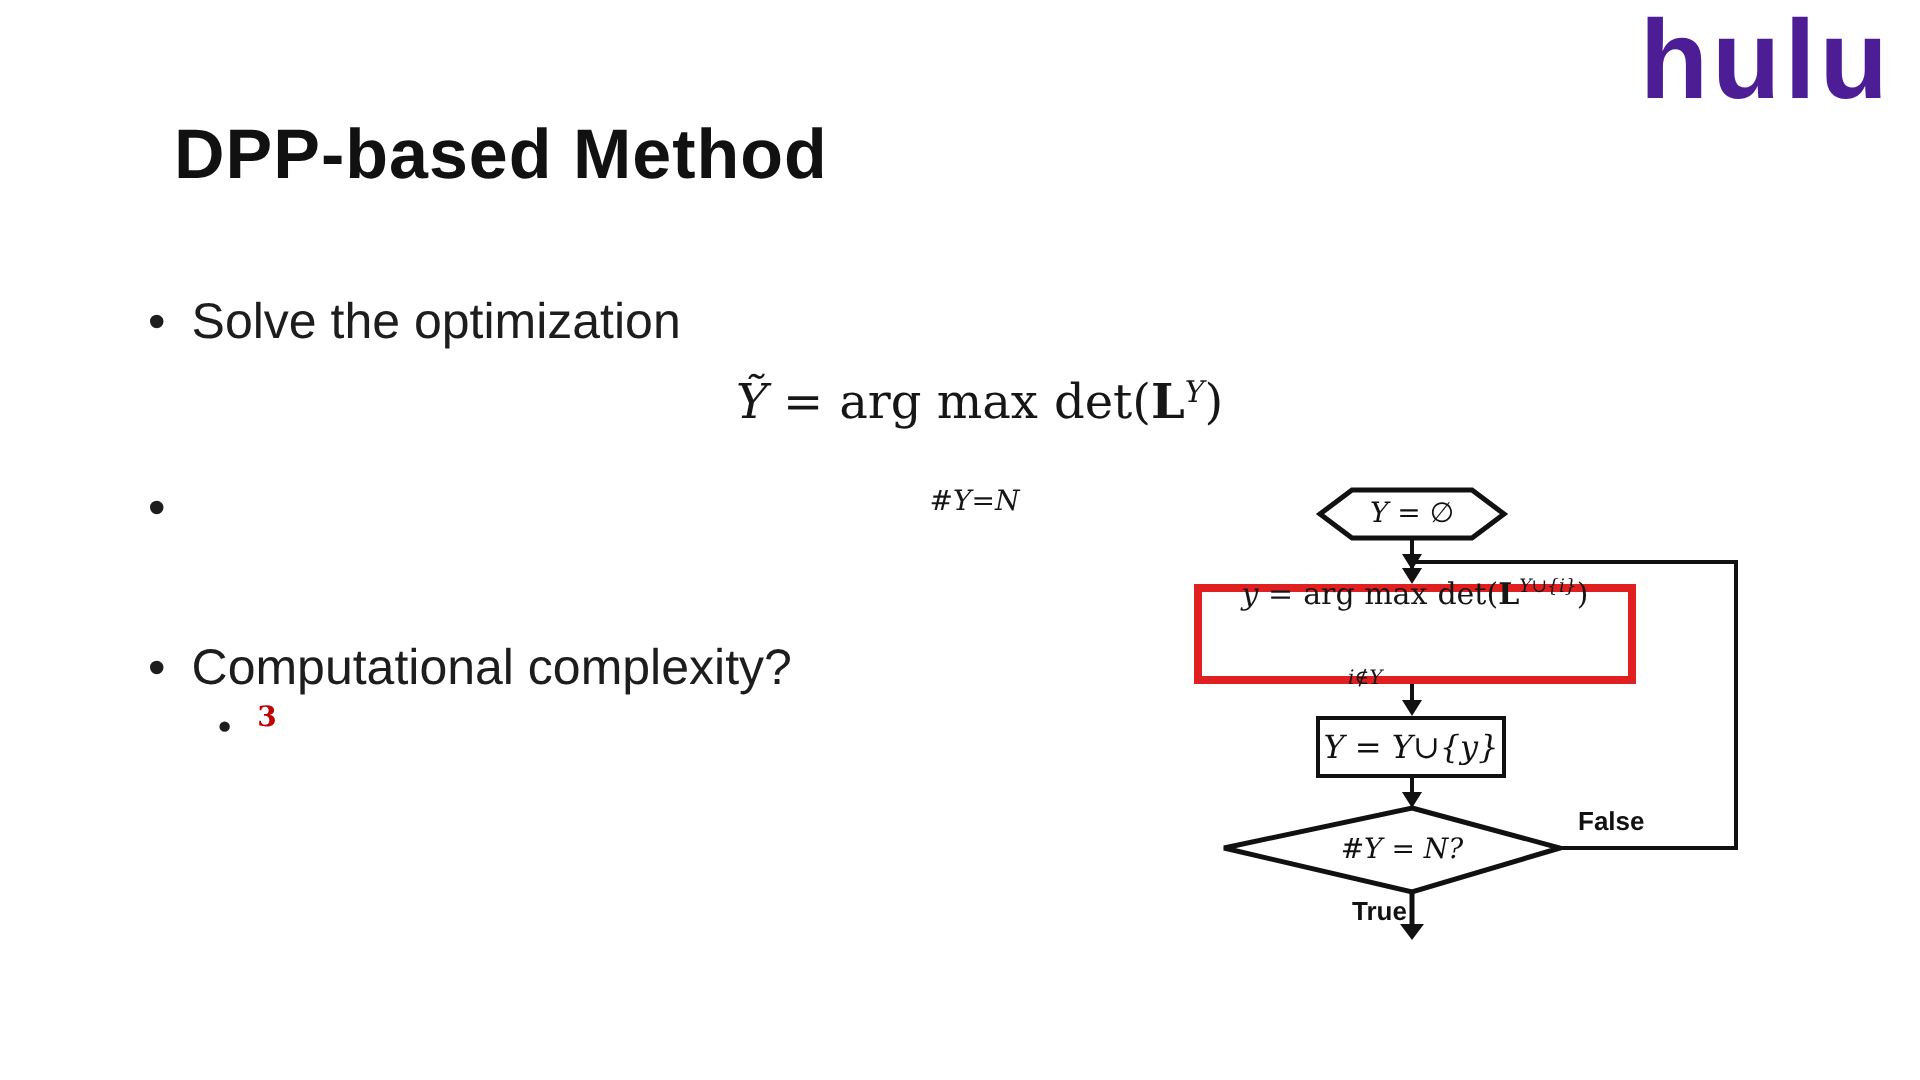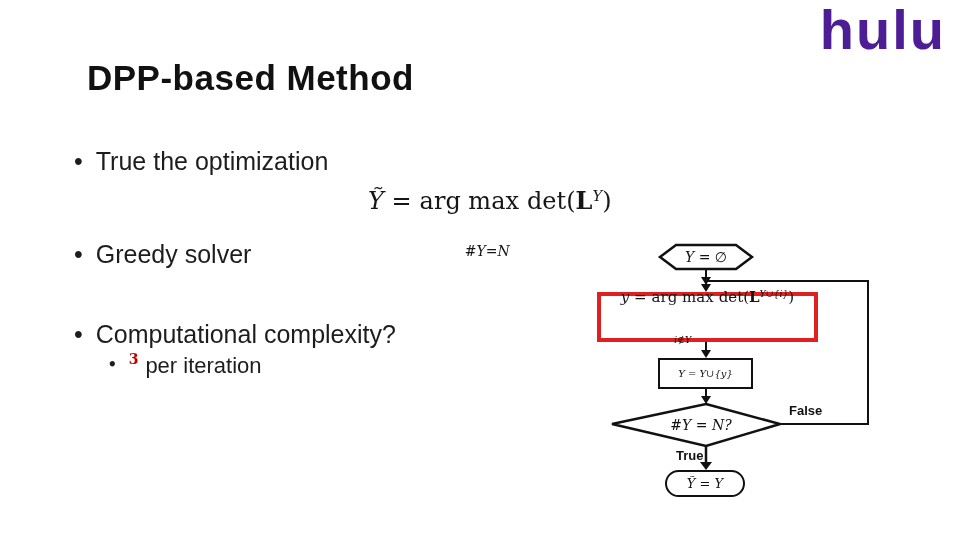--- a/index.html
+++ b/index.html
@@ -67,70 +67,68 @@
     position:absolute;left:658px;top:358px;width:95px;height:31px;
     box-sizing:border-box;border:2px solid #111;background:#fff;
     display:flex;align-items:center;justify-content:center;
   }
   .terminator{
     position:absolute;left:665px;top:470px;width:80px;height:27px;
     box-sizing:border-box;border:2px solid #111;border-radius:14px;background:#fff;
     display:flex;align-items:center;justify-content:center;
   }
   .procbox .fc-inline, .terminator .fc-inline{
-    font-family:"DejaVu Serif","DejaVu Sans",serif;font-style:italic;font-size:10px;color:#111;
+    font-family:"DejaVu Serif","DejaVu Sans",serif;font-style:italic;font-size:16px;color:#111;
   }
   .terminator .fc-inline{font-size:13px;}
   .branch-label{
     position:absolute;font-family:"Liberation Sans",sans-serif;
     font-weight:700;font-size:13px;color:#111;font-style:normal;text-align:right;
   }
   .lbl-false{left:789px;top:403px;}
   .lbl-true{left:676px;top:448px;}
 </style>
 </head>
 <body>
 
 <div class="slide">
 
   <div class="logo">hulu</div>
 
   <h1 class="title">DPP-based Method</h1>
 
   <div class="bullet b1">
     <span class="dot">•</span>
-    <span>True the optimization</span>
+    <span>Solve the optimization</span>
   </div>
 
   <div class="formula f-opt mf-it">
     <span>Ỹ =</span>
     <span class="stk">
         <span class="top">arg max</span>
         <span class="bot">#Y=N</span>
       </span>
     <span class="up">det(</span>
     <span class="mat">L</span>
     <span class="sb">Y</span>
     <span class="up">)</span>
   </div>
 
   <div class="bullet b2">
     <span class="dot">•</span>
-    <span>Greedy solver</span>
   </div>
 
   <div class="bullet b3">
     <span class="dot">•</span>
     <span>Computational complexity?</span>
   </div>
 
   <div class="subbullet mf-it">
     <span class="dot up">•</span>
     <span class="sup">3</span>
-    <span class="tail">per iteration</span>
   </div>
 
   <svg class="fc-svg" width="960" height="540" viewBox="0 0 960 540">
 
     <polygon points="660,257 676,245 736,245 752,257 736,269 676,269" fill="#ffffff" stroke="#111" stroke-width="2.5"></polygon>
 
     <line x1="706" y1="269" x2="706" y2="285" stroke="#111" stroke-width="2"></line>
     <polygon points="701,277 711,277 706,285" fill="#111"></polygon>
     <polygon points="701,284 711,284 706,292" fill="#111"></polygon>
 
@@ -166,17 +164,14 @@
 
   <div class="procbox">
     <span class="fc-inline">Y = Y∪{y}</span>
   </div>
 
   <div class="fc-text" style="left:701px;top:425px;">#Y = N?</div>
 
   <div class="branch-label lbl-false">False</div>
   <div class="branch-label lbl-true">True</div>
 
-  <div class="terminator">
-    <span class="fc-inline">Ỹ = Y</span>
-  </div>
 
 </div>
 
 </body></html>

